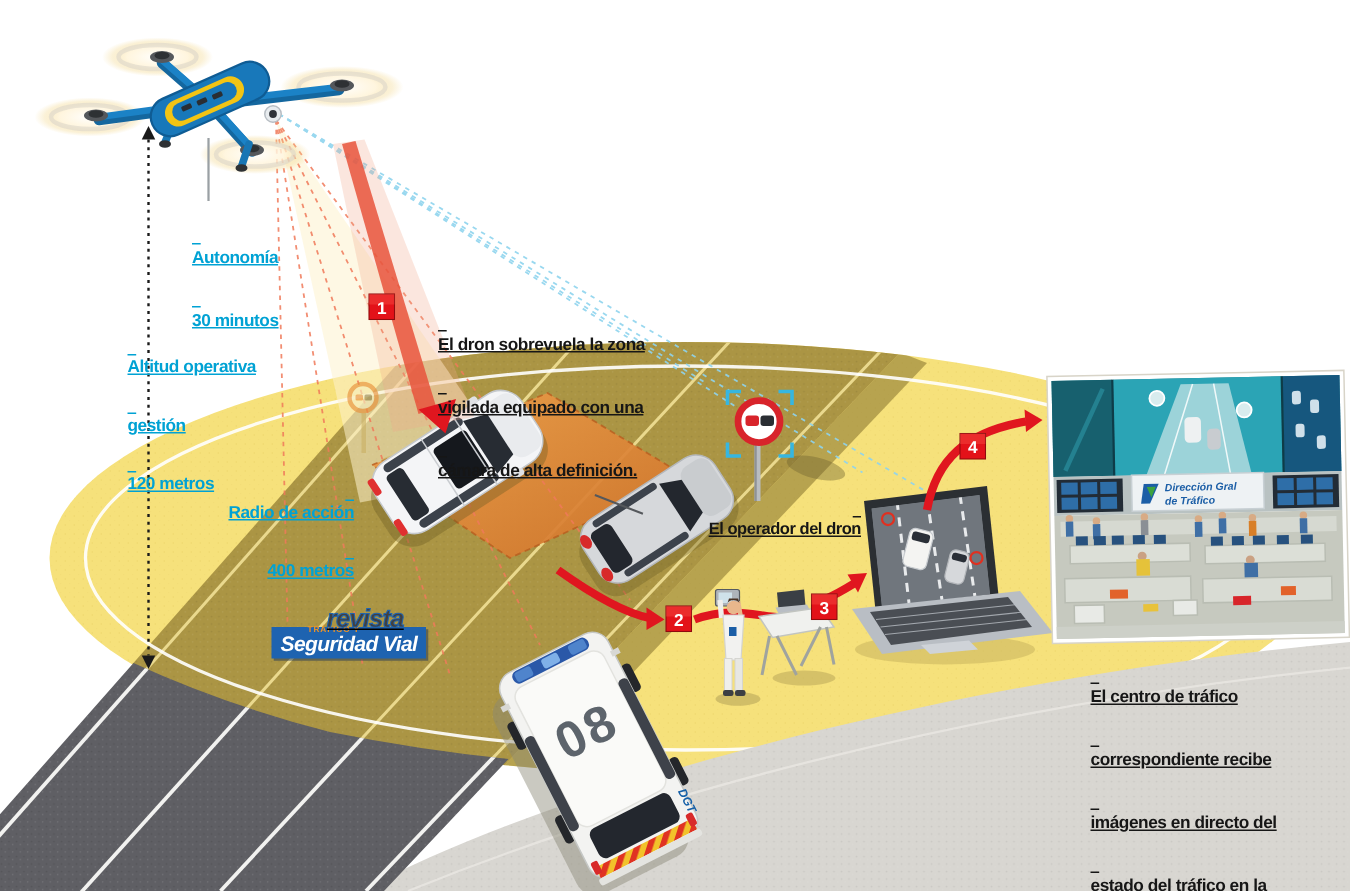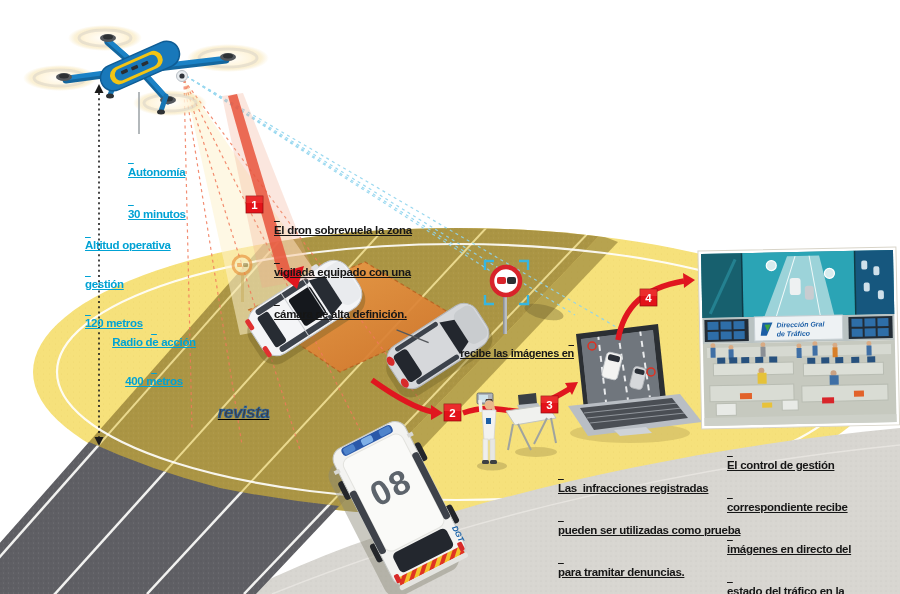--- a/index.html
+++ b/index.html
@@ -475,46 +475,45 @@
   <div>Autonomía</div>
   <div>30 minutos</div>
 </div>
 
 <div class="ov txt cyan" style="left:85px;top:213px;line-height:13px;">
   <div>Altitud operativa</div>
   <div>gestión</div>
   <div>120 metros</div>
 </div>
 
-<div class="ov txt cyan center" style="left:100px;top:310px;width:108px;line-height:13px;">
+<div class="ov txt cyan center" style="left:128px;top:310px;width:108px;line-height:13px;text-align:right;">
   <div>Radio de acción</div>
   <div>400 metros</div>
 </div>
 
-<div class="ov txt" style="left:274px;top:195px;">
+<div class="ov txt" style="left:292px;top:195px;">
   <div>El dron sobrevuela la zona</div>
   <div>vigilada equipado con una</div>
   <div>cámara de alta definición.</div>
 </div>
 
 <div class="ov txt right" style="left:400px;top:321px;width:174px;line-height:13.2px;font-size:11px;">
-  <div>recibe las imágenes en</div>
-</div>
-
-<div class="ov txt" style="left:558px;top:453px;">
-  <div>Las  infracciones registradas</div>
-  <div>pueden ser utilizadas como prueba</div>
-  <div>para tramitar denuncias.</div>
-</div>
+  <div>El operador del dron</div>
+</div>
+
 
 <div class="ov txt" style="left:727px;top:430px;">
-  <div>El control de gestión</div>
+  <div>El centro de tráfico</div>
   <div>correspondiente recibe</div>
   <div>imágenes en directo del</div>
   <div>estado del tráfico en la</div>
   
 </div>
 
 <div class="ov logo">
   <div class="logo-rev">revista</div>
+  <div class="logo-box">
+    <span class="logo-traf">TRÁFICO Y</span>
+    <span>Seguridad Vial</span>
+  </div>
 </div>
 
 </div>
 
 </body></html>

